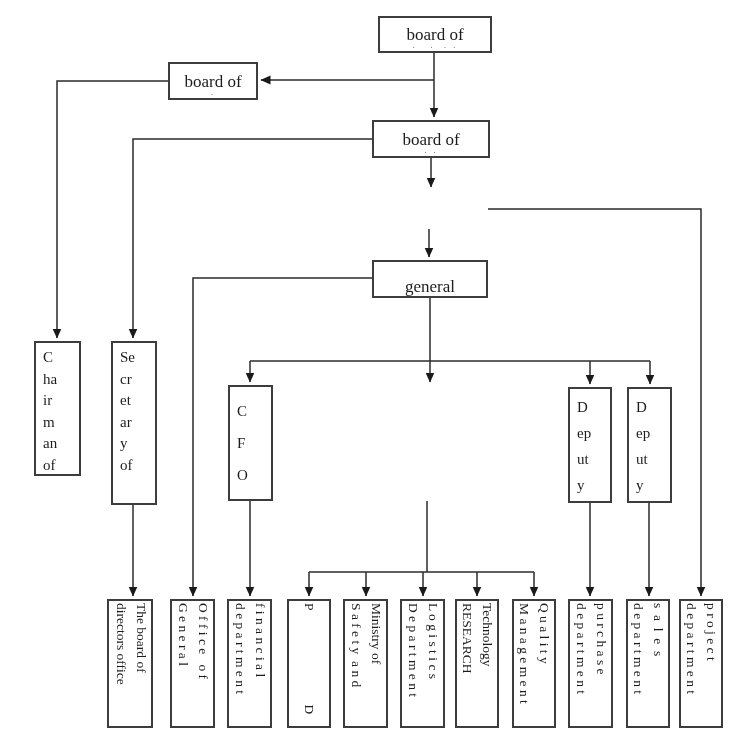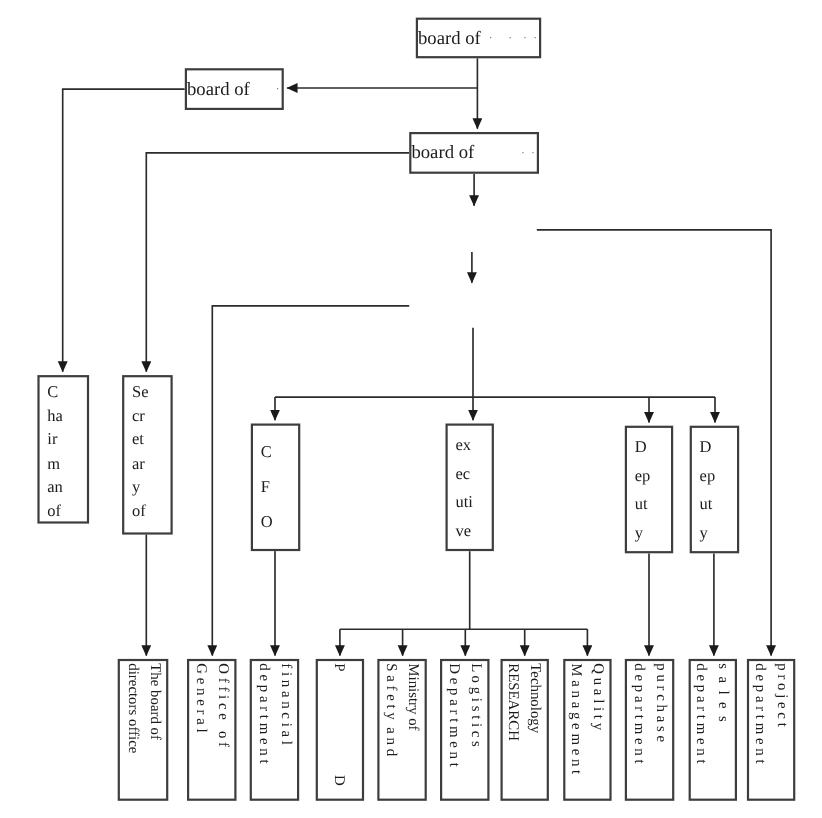--- a/index.html
+++ b/index.html
@@ -5,21 +5,21 @@
   html,body { margin:0; padding:0; background:#ffffff; }
   .canvas {
     position:relative; width:747px; height:744px; background:#ffffff;
     font-family:"Liberation Serif","DejaVu Serif",serif; color:#1c1c1c; overflow:hidden;
   }
   svg.wires { position:absolute; left:0; top:0; width:747px; height:744px; }
   .node {
     position:absolute; box-sizing:border-box; border:2px solid #3d3d3d; background:#ffffff;
   }
   
-  .hnode { display:flex; flex-direction:row; align-items:center; justify-content:space-between; font-size:17px; }
+  .hnode { display:flex; flex-direction:column; align-items:center; justify-content:flex-end; font-size:17px; }
   .hnode .lbl { line-height:18px; }
   .hnode .sub { font-size:9px; line-height:7px; color:#4a4a4a; white-space:pre; letter-spacing:2px; }
   
   .vnode { white-space:pre-wrap; font-size:15px; padding:3px 1px 0 7px; }
   .lh21 { line-height:21.5px; padding-top:4px; }
   .lh26 { line-height:26px; padding-top:5px; }
   .lh32 { line-height:32px; padding-top:8px; }
   
   .rnode { overflow:hidden; }
   .rnode .rot {
@@ -88,43 +88,42 @@
     <div class="lbl">board of</div>
     <div class="sub">·</div>
   </div>
 
   <div class="node hnode" style="left:372px;top:120px;width:118px;height:38px">
     <div class="lbl">board of</div>
     <div class="sub">· ·</div>
   </div>
 
 
+  <div class="node hnode" style="left:372px;top:260px;width:116px;height:38px">
+    <div class="lbl">general</div>
+  </div>
 
   <div class="node vnode lh21" style="left:34px;top:341px;width:47px;height:135px">C
 ha
 ir
 m
 an
 of</div>
 
-  <div class="node vnode lh21" style="left:111px;top:341px;width:46px;height:145px">Se
+  <div class="node vnode lh21" style="left:111px;top:341px;width:46px;height:164px">Se
 cr
 et
 ar
 y
 of</div>
 
   <div class="node vnode lh32" style="left:228px;top:385px;width:45px;height:116px">C
 F
 O</div>
 
-  <div class="node vnode lh26" style="left:405px;top:385px;width:44px;height:116px">ex
-ec
-uti
-ve</div>
 
   <div class="node vnode lh26" style="left:568px;top:387px;width:44px;height:116px">D
 ep
 ut
 y</div>
 
   <div class="node vnode lh26" style="left:627px;top:387px;width:45px;height:116px">D
 ep
 ut
 y</div>

